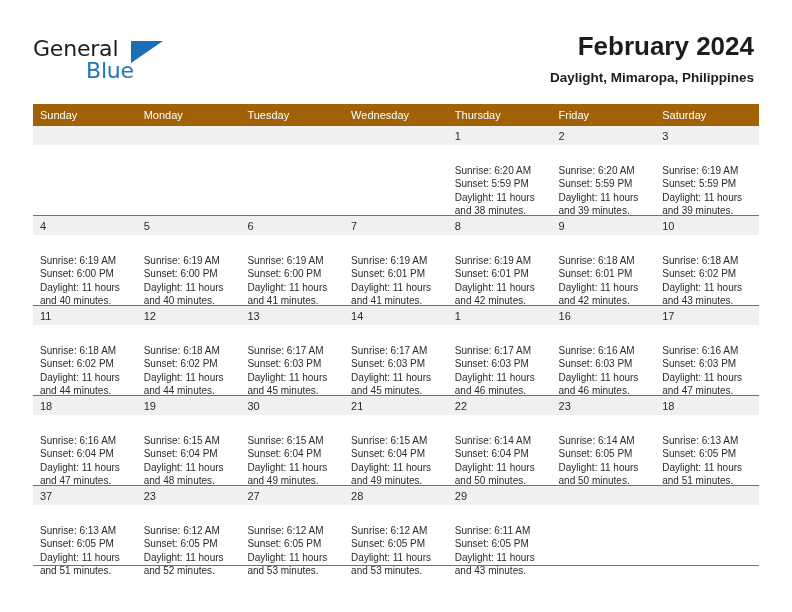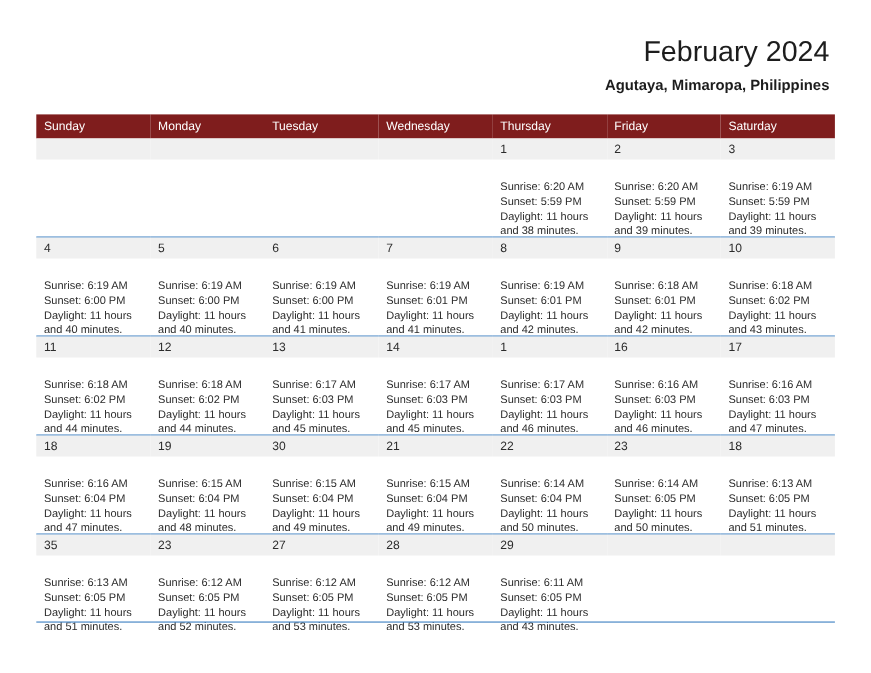--- a/index.html
+++ b/index.html
@@ -68,21 +68,21 @@
   }
 
   .title-block {
     position: absolute;
     right: 38px;
     top: 30px;
     text-align: right;
   }
   .month-title {
     font-size: 26px;
-    font-weight: 400;
+    font-weight: 700;
     color: #1d1d1d;
     line-height: 32px;
     white-space: nowrap;
     font-family: "Liberation Sans", sans-serif;
   }
   .location {
     margin-top: 8px;
     font-size: 13.5px;
     font-weight: bold;
     color: #1d1d1d;
@@ -94,21 +94,21 @@
   
   .calendar {
     position: absolute;
     left: 33px;
     top: 104px;
     width: 726px;
     border-collapse: collapse;
     table-layout: fixed;
   }
   .calendar th {
-    background: #7f1d1d;
+    background: #a16207;
     color: #ffffff;
     font-size: 11px;
     font-weight: normal;
     text-align: left;
     padding: 5px 0 5px 7px;
     height: 11px;
     font-family: "Liberation Sans", sans-serif;
     border: none;
   }
   .calendar td {
@@ -159,24 +159,29 @@
     background: #3a7ec1;
   }
 </style>
 </head>
 <body>
 
 <div class="page">
 
   <div class="top">
 
+    <div class="brand">
+      <span class="brand-general">General</span>
+      <span class="brand-tri"></span>
+      <span class="brand-blue">Blue</span>
+    </div>
 
     <div class="title-block">
       <div class="month-title">February 2024</div>
-      <div class="location">Agutaya, Mimaropa, Philippines</div>
+      <div class="location">Daylight, Mimaropa, Philippines</div>
     </div>
 
   </div>
 
   <table class="calendar">
     <thead>
       <tr>
         <th>Sunday</th>
         <th>Monday</th>
         <th>Tuesday</th>
@@ -475,21 +480,21 @@
                 <div>Sunset: 6:05 PM</div>
                 <div>Daylight: 11 hours</div>
                 <div>and 51 minutes.</div>
               </div>
             </div>
           </td>
         </tr>
         <tr class="week">
           <td>
             <div class="cell">
-              <div class="daynum">35</div>
+              <div class="daynum">37</div>
               <div class="info">
                 <div>Sunrise: 6:13 AM</div>
                 <div>Sunset: 6:05 PM</div>
                 <div>Daylight: 11 hours</div>
                 <div>and 51 minutes.</div>
               </div>
             </div>
           </td>
           <td>
             <div class="cell">

